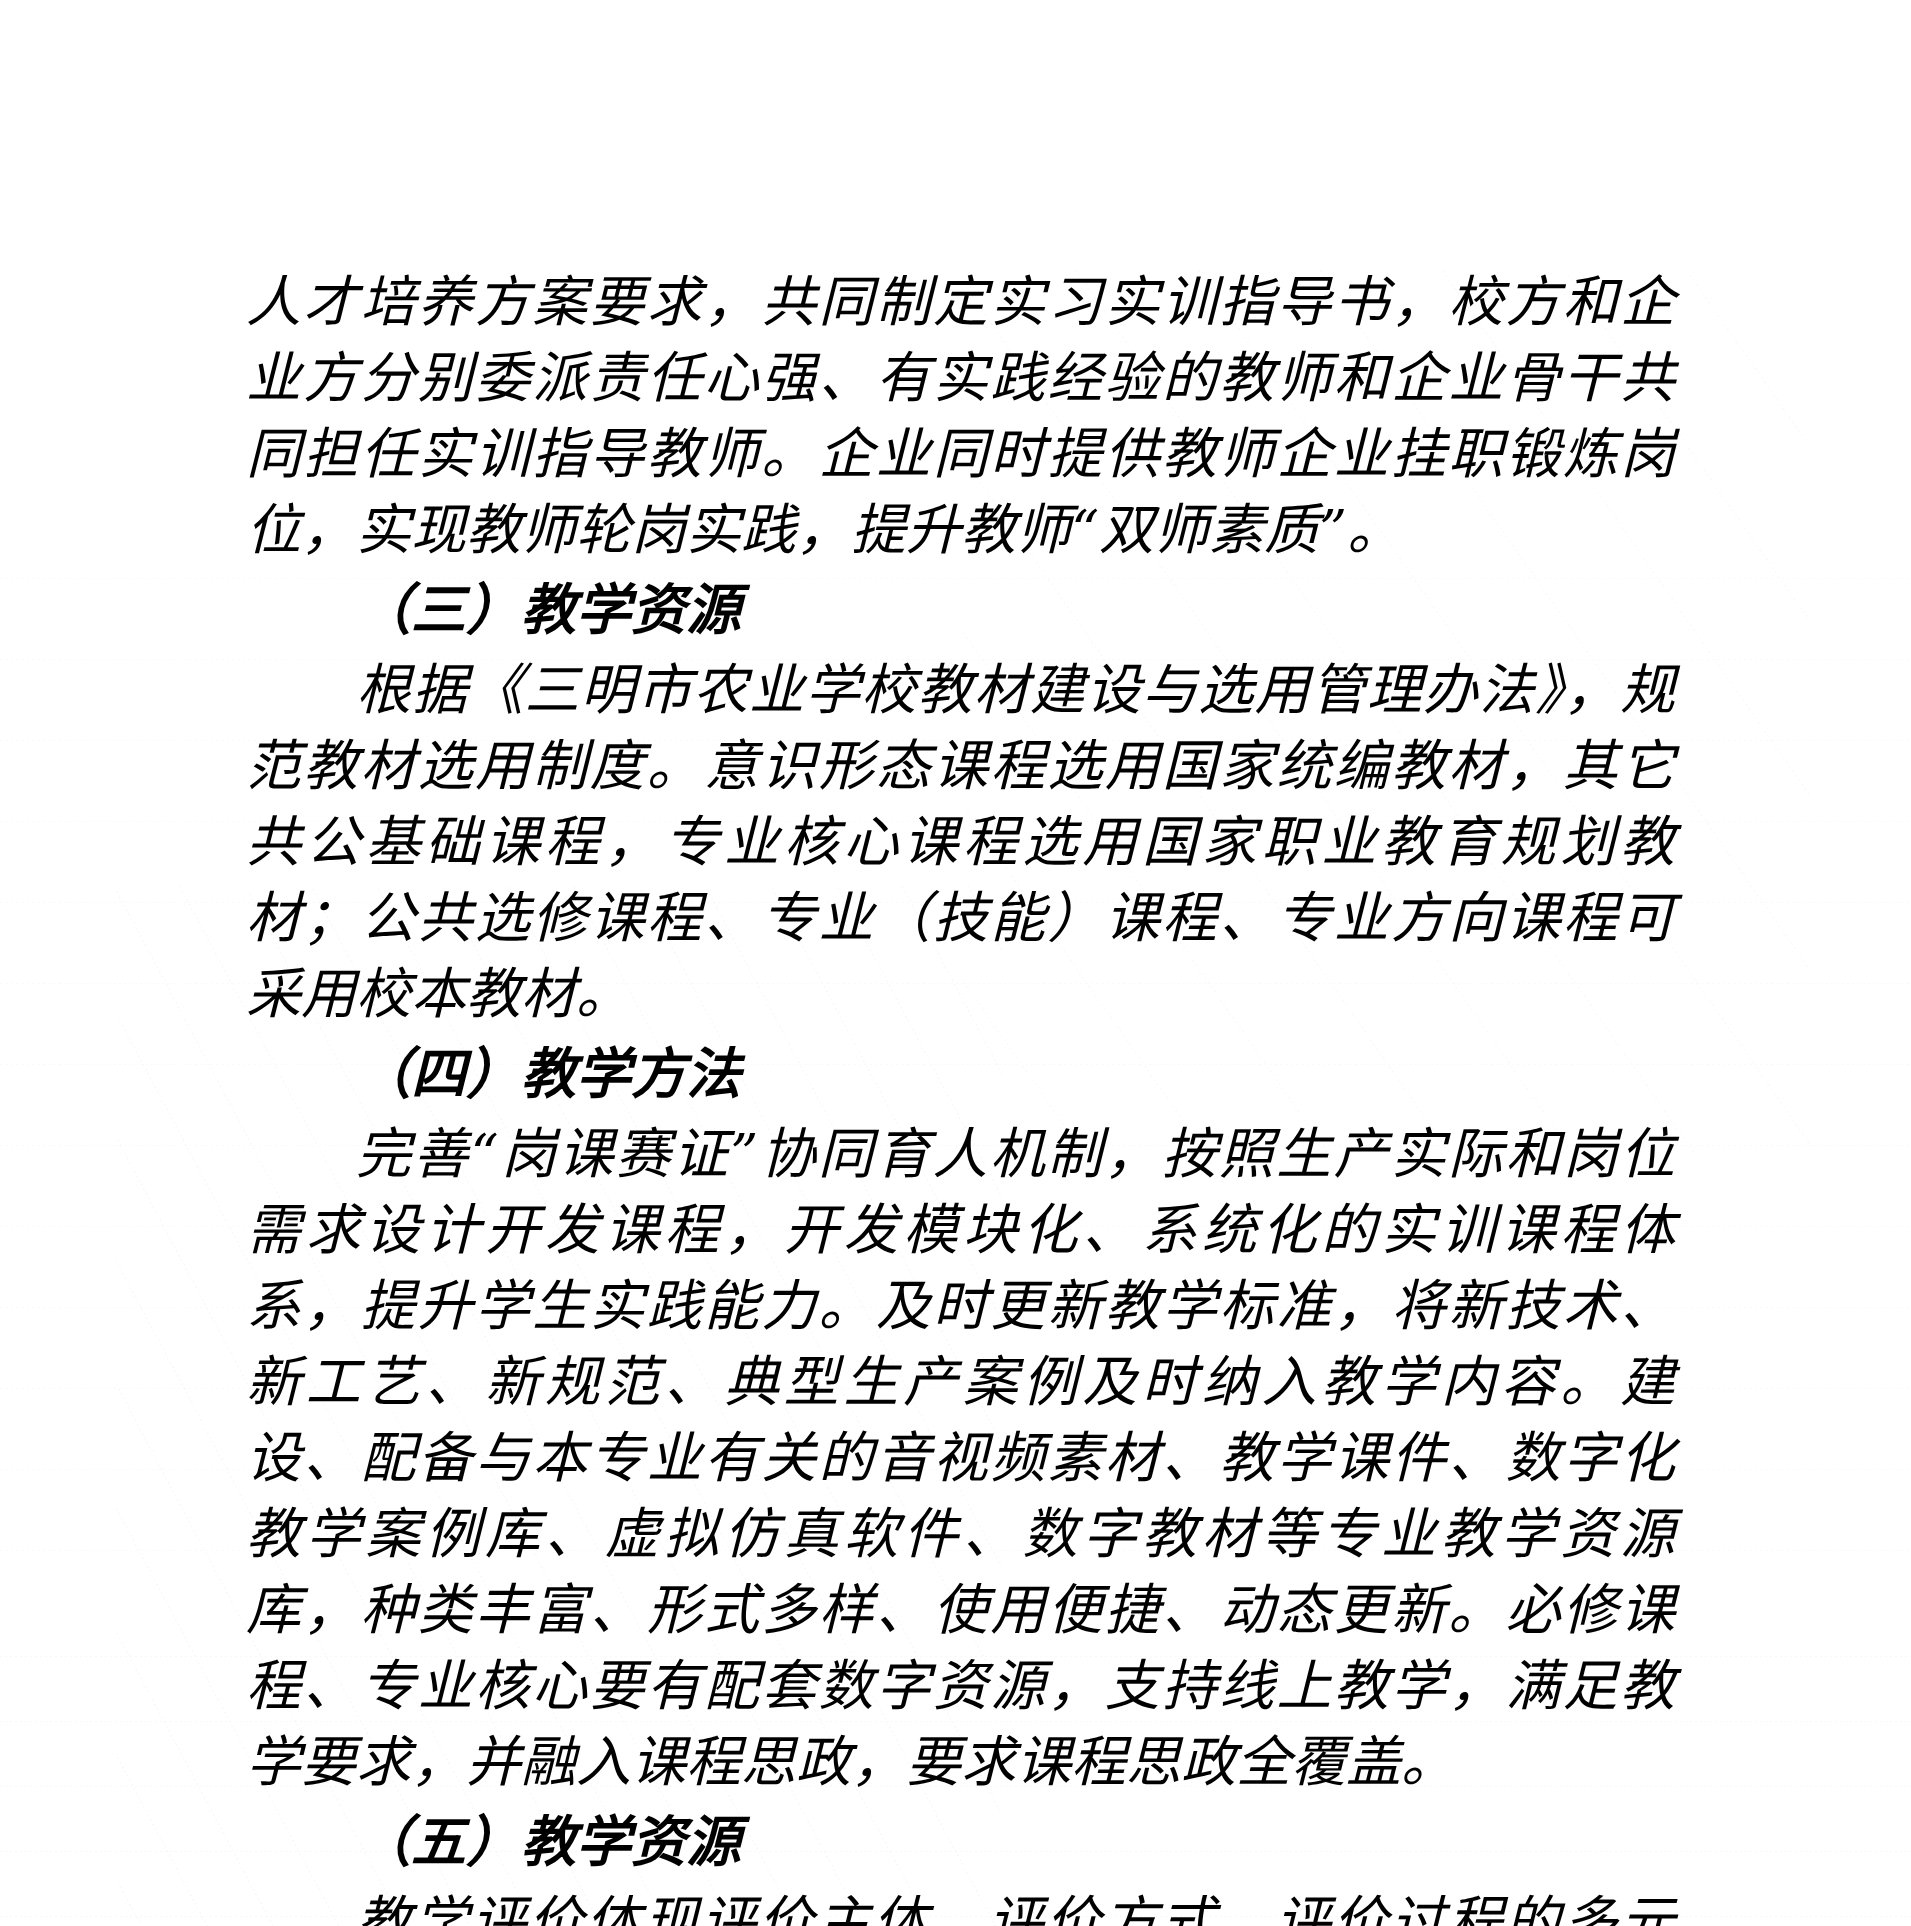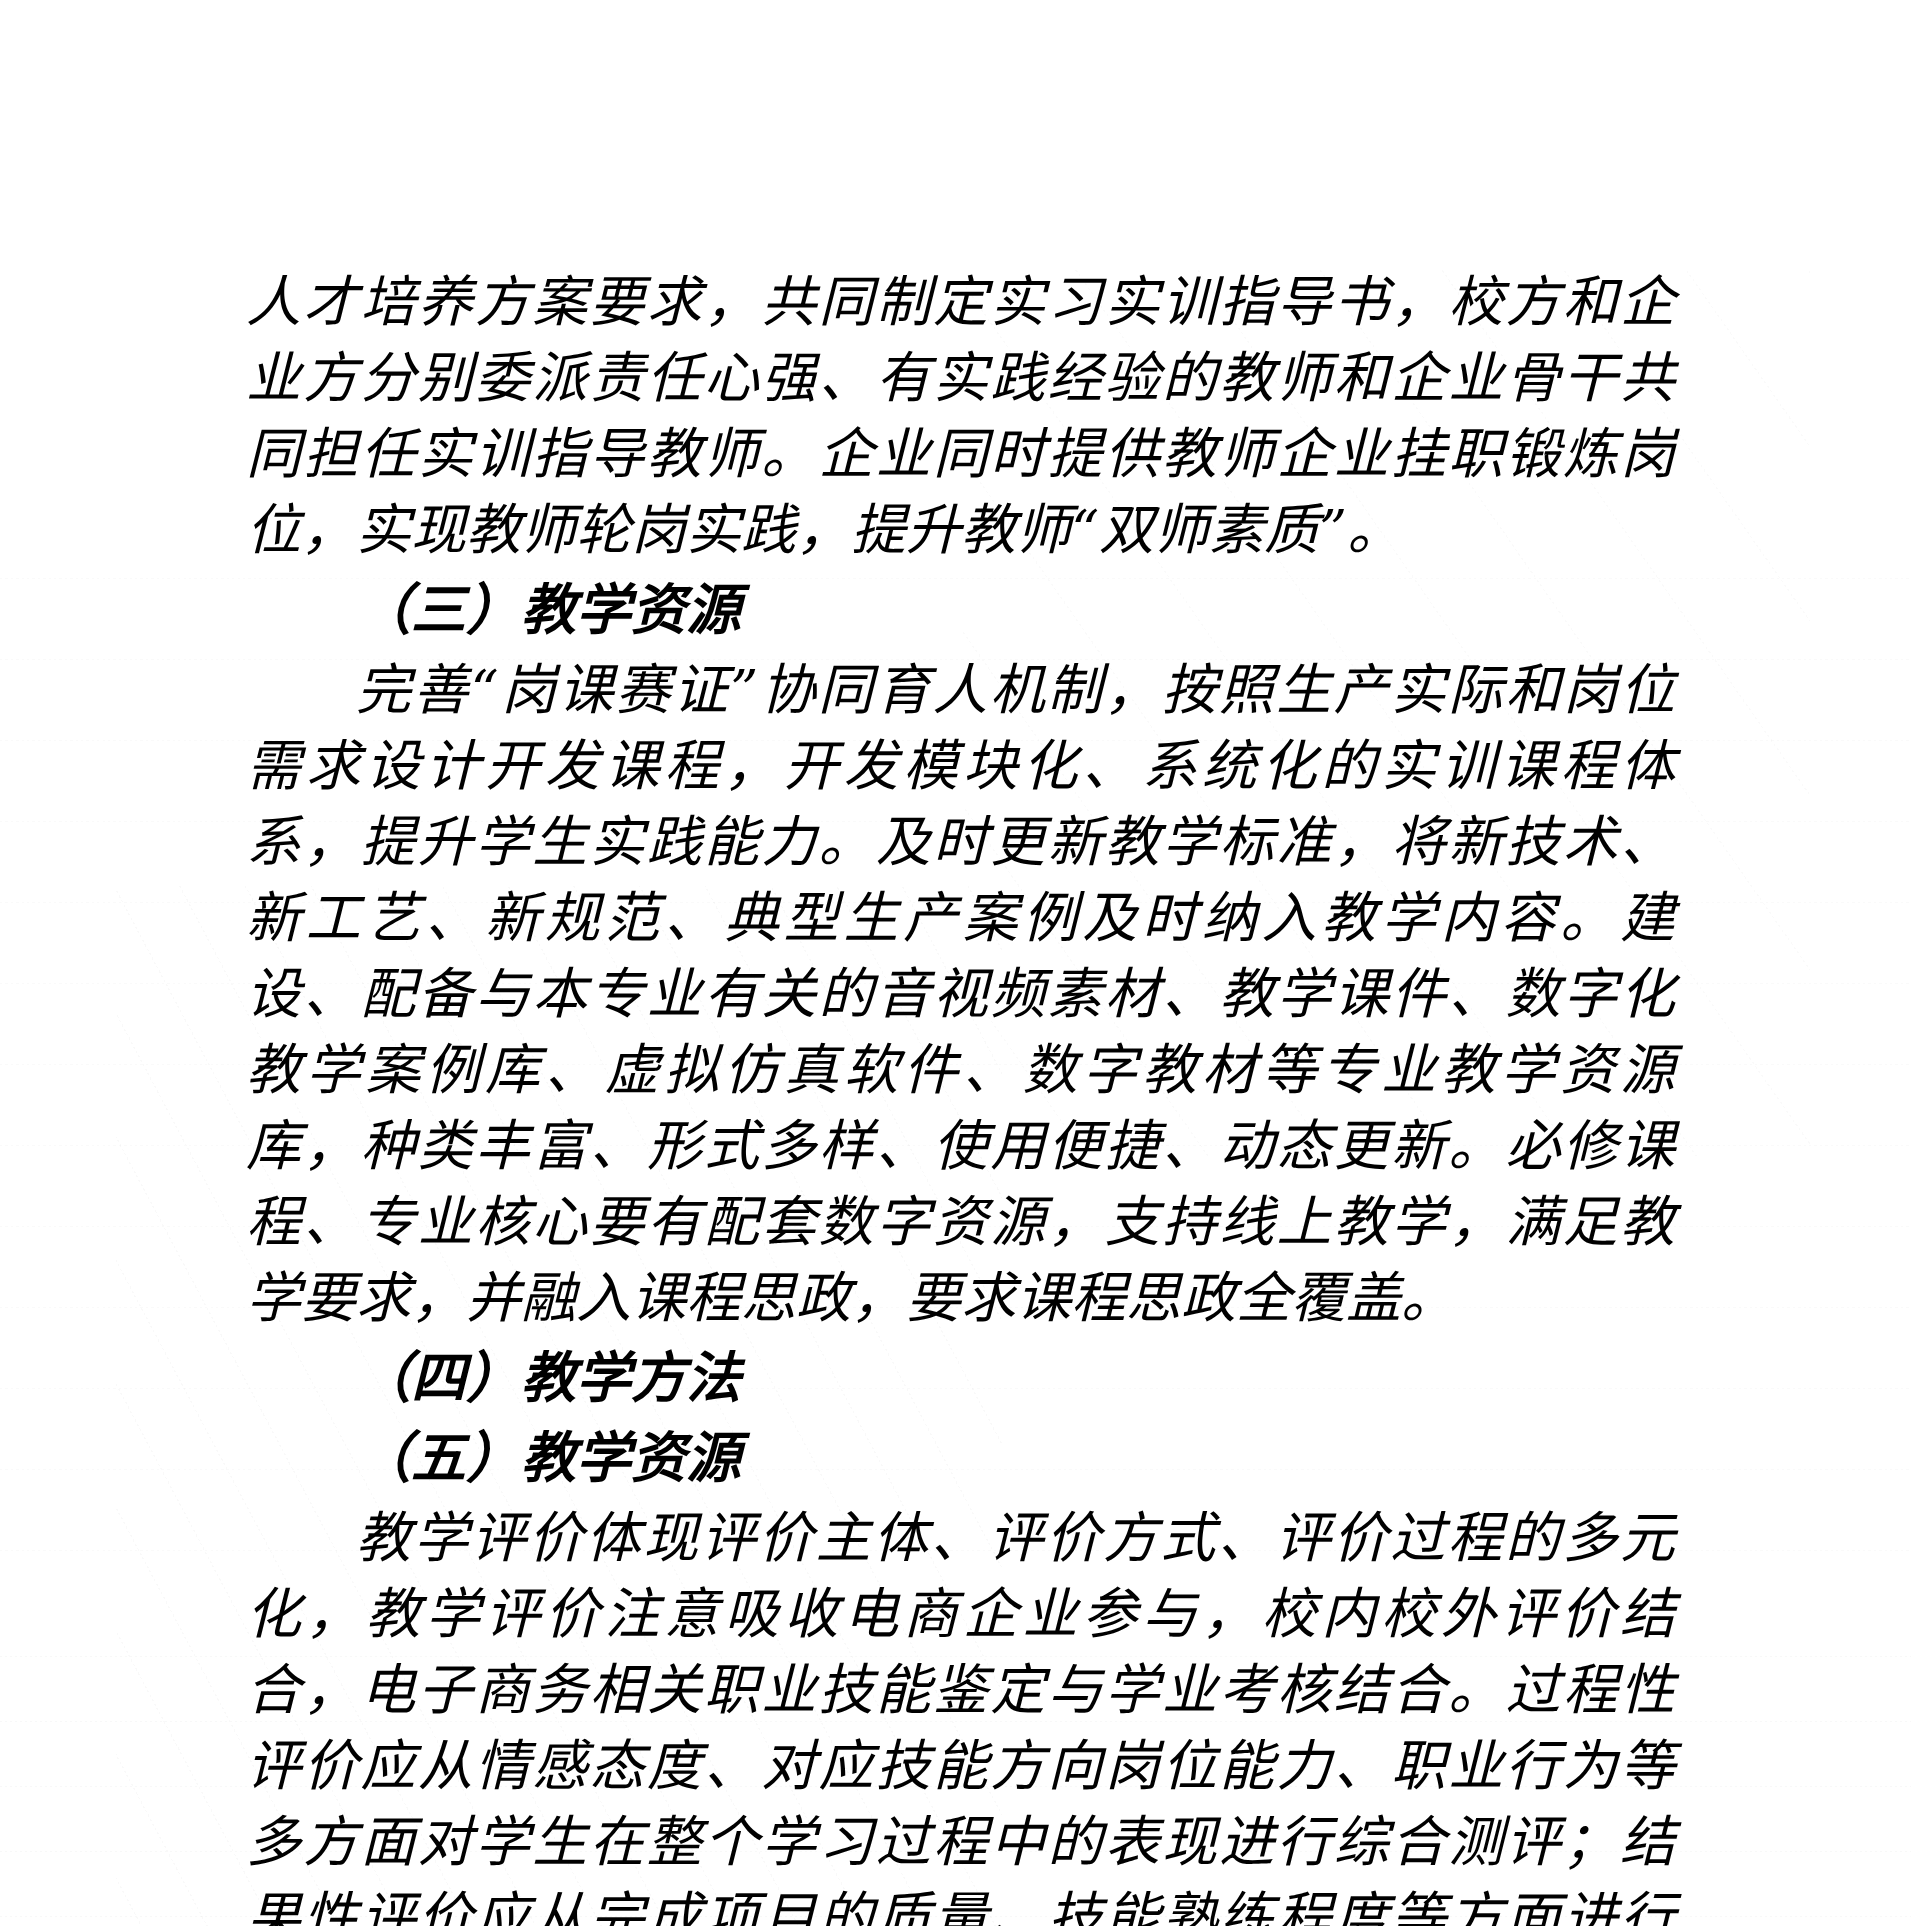--- a/index.html
+++ b/index.html
@@ -97,21 +97,22 @@
 <main class="page">
 
   <div class="artifact h-lines-1"></div>
   <div class="artifact h-lines-2"></div>
   <div class="artifact diag-hatch"></div>
   <div class="artifact diag-hatch-2"></div>
 
   <section class="text-column">
     <p class="para no-indent">人才培养方案要求，共同制定实习实训指导书，校方和企业方分别委派责任心强、有实践经验的教师和企业骨干共同担任实训指导教师。企业同时提供教师企业挂职锻炼岗位，实现教师轮岗实践，提升教师“双师素质”。</p>
     <p class="para heading">（三）教学资源</p>
+    <p class="para">根据《三明市农业学校教材建设与选用管理办法》，规范教材选用制度。意识形态课程选用国家统编教材，其它共公基础课程，专业核心课程选用国家职业教育规划教材；公共选修课程、专业（技能）课程、专业方向课程可采用校本教材。</p>
+    <p class="para heading">（四）教学方法</p>
     <p class="para">完善“岗课赛证”协同育人机制，按照生产实际和岗位需求设计开发课程，开发模块化、系统化的实训课程体系，提升学生实践能力。及时更新教学标准，将新技术、新工艺、新规范、典型生产案例及时纳入教学内容。建设、配备与本专业有关的音视频素材、教学课件、数字化教学案例库、虚拟仿真软件、数字教材等专业教学资源库，种类丰富、形式多样、使用便捷、动态更新。必修课程、专业核心要有配套数字资源，支持线上教学，满足教学要求，并融入课程思政，要求课程思政全覆盖。</p>
-    <p class="para heading">（四）教学方法</p>
     <p class="para heading">（五）教学资源</p>
     <p class="para">教学评价体现评价主体、评价方式、评价过程的多元化，教学评价注意吸收电商企业参与，校内校外评价结合，电子商务相关职业技能鉴定与学业考核结合。过程性评价应从情感态度、对应技能方向岗位能力、职业行为等多方面对学生在整个学习过程中的表现进行综合测评；结果性评价应从完成项目的质量、技能熟练程度等方面进行评价；　终结性评价应针对学生在企业跟岗实习的效果进行评价。</p>
 
   </section>
 
 </main>
 
 
 </body></html>

